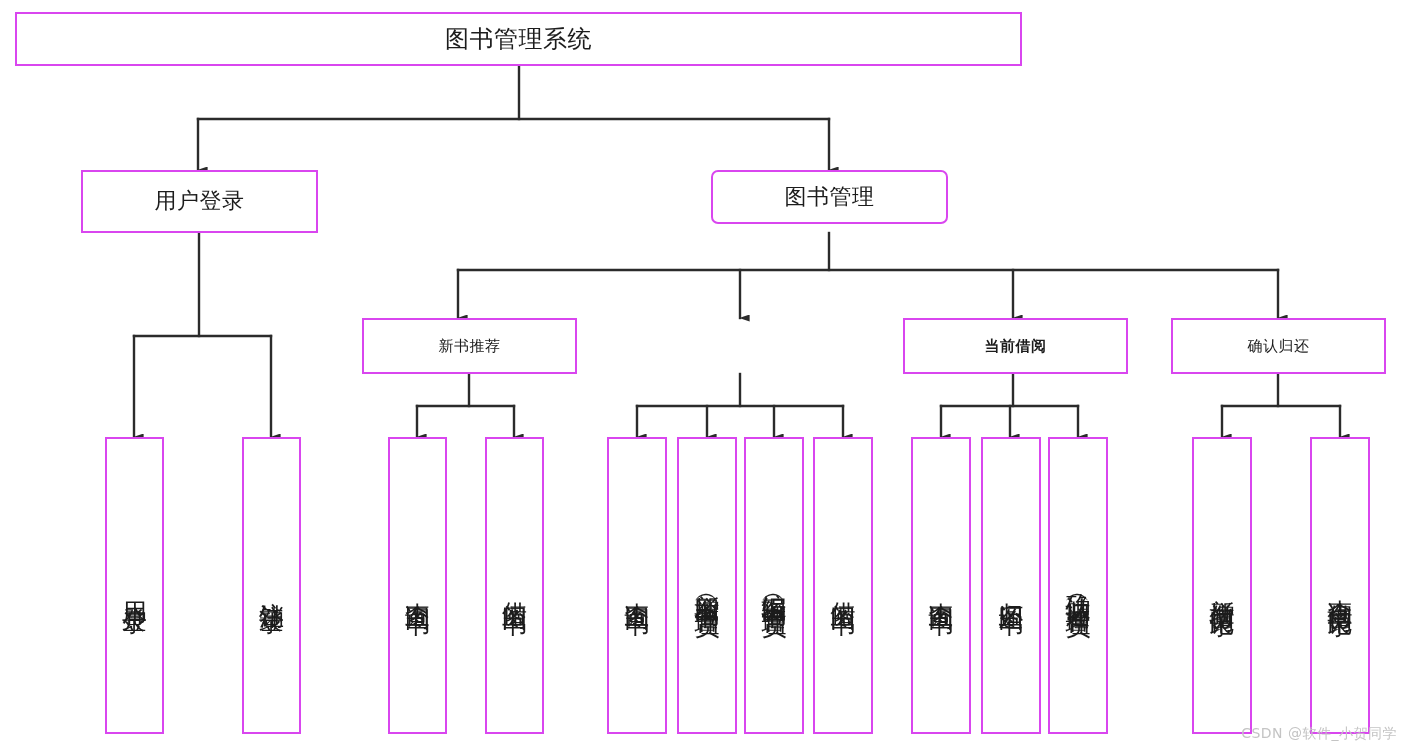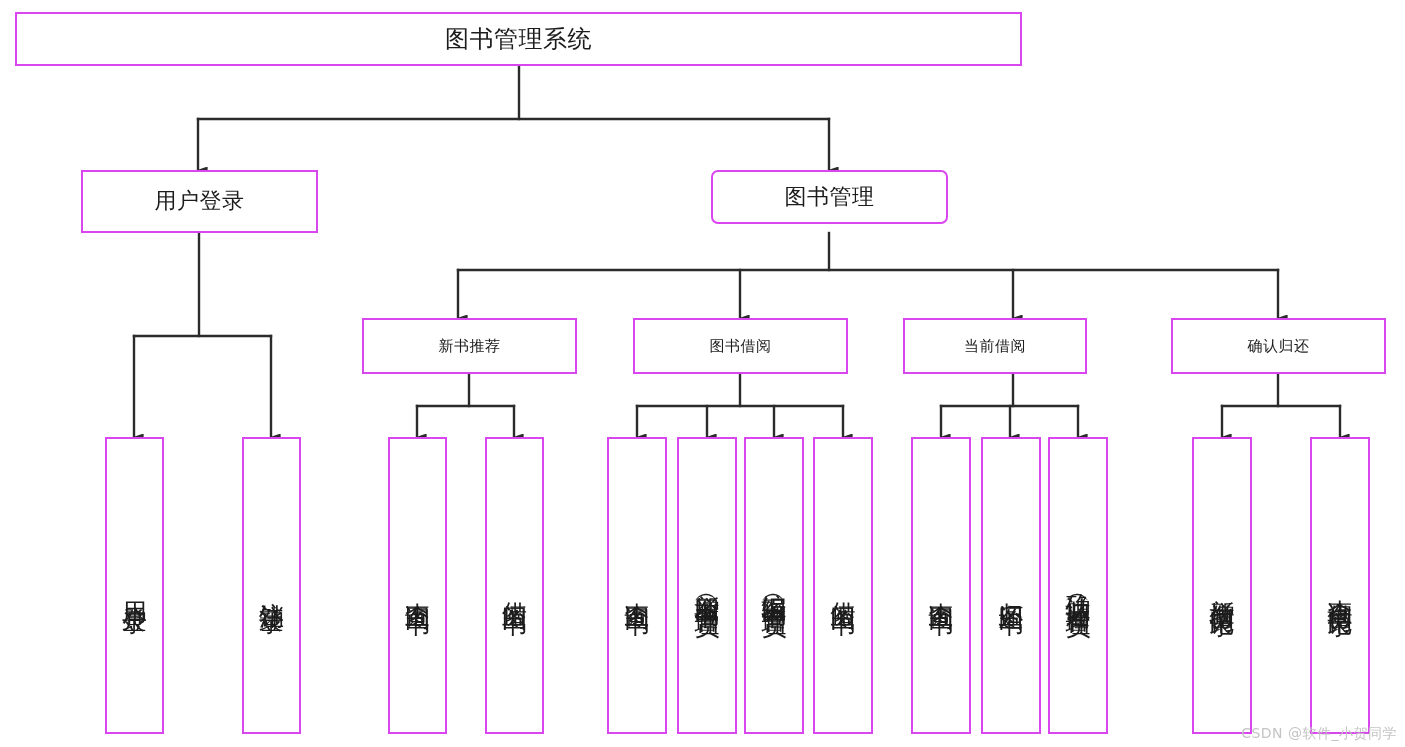--- a/index.html
+++ b/index.html
@@ -143,24 +143,21 @@
   <div class="node horiz level2" style="left:81px; top:170px; width:237px; height:63px;">
     <span class="node-label">用户登录</span>
   </div>
   <div class="node horiz level2" style="left:711px; top:170px; width:237px; height:54px;border-radius:7px;">
     <span class="node-label">图书管理</span>
   </div>
 
   <div class="node horiz level3" style="left:362px; top:318px; width:215px; height:56px;">
     <span class="node-label">新书推荐</span>
   </div>
-  <div class="node horiz level3" style="left:633px; top:318px; width:215px; height:56px;">
-    <span class="node-label">图书借阅</span>
-  </div>
-  <div class="node horiz level3" style="left:903px; top:318px; width:184px; height:56px;">
+  <div class="node horiz level3" style="left:903px; top:318px; width:225px; height:56px;font-weight:bold;">
     <span class="node-label">当前借阅</span>
   </div>
   <div class="node horiz level3" style="left:1171px; top:318px; width:215px; height:56px;">
     <span class="node-label">确认归还</span>
   </div>
 
   <div class="node leaf" style="left:105px; top:437px; width:59px; height:297px;">
     <span class="node-label" style="font-size: 25px; letter-spacing: 3px;">用户登录</span>
   </div>
   <div class="node leaf" style="left:242px; top:437px; width:59px; height:297px;">

